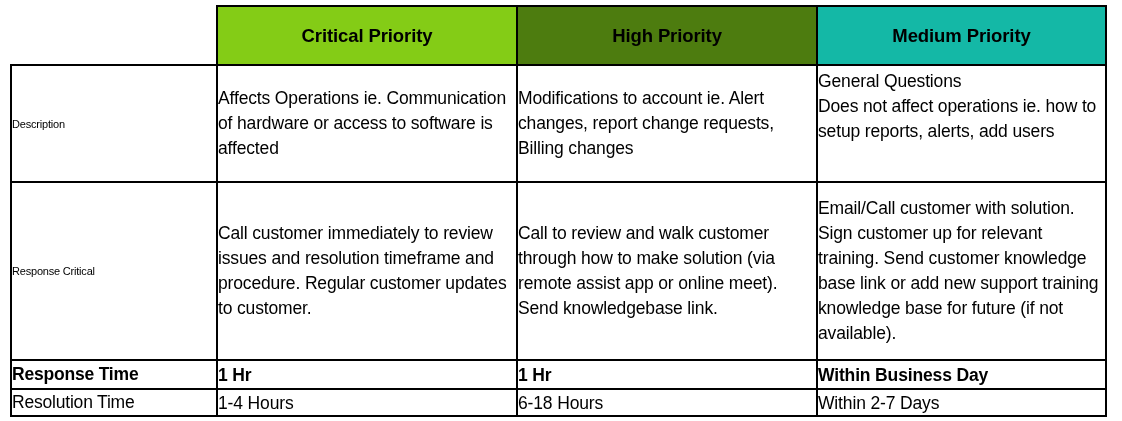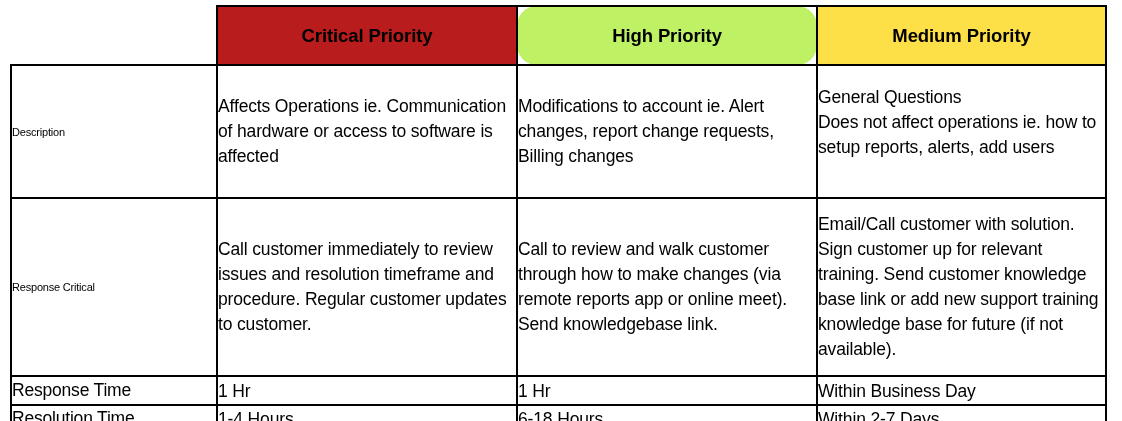--- a/index.html
+++ b/index.html
@@ -72,27 +72,27 @@
 
   
   td.body-cell {
     font-size: 17.5px;
     line-height: 25px;
     letter-spacing: -0.15px;
     padding: 0 7px 0 7px;
     vertical-align: middle;
     text-align: left;
   }
-  td.body-cell.top-align { vertical-align: top; padding-top: 19px; }
+  td.body-cell.top-align { vertical-align: top; padding-top: 3px; }
 
   
   tr.row-description td { height: 112px; }
   tr.row-strategy td    { height: 176px; margin-left: 37px; }
-  tr.row-resp-time td   { height: 27px; }
-  tr.row-reso-time td   { height: 25px; text-decoration: underline; }
+  tr.row-resp-time td   { height: 27px; font-weight: bold; }
+  tr.row-reso-time td   { height: 25px; }
 
   tr.row-resp-time td.body-cell,
   tr.row-reso-time td.body-cell {
     line-height: 22px;
     vertical-align: middle;
   }
   tr.row-resp-time td.row-label,
   tr.row-reso-time td.row-label {
     font-size: 17.5px;
   }
@@ -106,23 +106,23 @@
   <table class="sla-table">
     <colgroup>
       <col class="c-label">
       <col class="c-crit">
       <col class="c-high">
       <col class="c-med">
     </colgroup>
     <thead>
       <tr class="header-row">
         <th class="corner-cell"></th>
-        <th class="priority-head" style="background: #b91c1c; margin-left: 7px;">Critical Priority</th>
-        <th class="priority-head" style="background: #bef264; border-radius: 20px;">High Priority</th>
-        <th class="priority-head" style="background: #fde047;">Medium Priority</th>
+        <th class="priority-head" style="background: #84cc16; margin-left: 7px;">Critical Priority</th>
+        <th class="priority-head" style="background: #4d7c0f;">High Priority</th>
+        <th class="priority-head" style="background: #14b8a6;">Medium Priority</th>
       </tr>
     </thead>
     <tbody>
 
       <tr class="row-description">
         <td class="row-label">Description</td>
         <td class="body-cell">
           <span class="cell-text">Affects Operations ie. Communication of hardware or access to software is affected</span>
         </td>
         <td class="body-cell">
@@ -133,21 +133,21 @@
 Does not affect operations ie. how to setup reports, alerts, add users</span>
         </td>
       </tr>
 
       <tr class="row-strategy">
         <td class="row-label">Response Critical</td>
         <td class="body-cell">
           <span class="cell-text">Call customer immediately to review issues and resolution timeframe and procedure. Regular customer updates to customer.</span>
         </td>
         <td class="body-cell">
-          <span class="cell-text">Call to review and walk customer through how to make changes (via remote reports app or online meet). Send knowledgebase link.</span>
+          <span class="cell-text">Call to review and walk customer through how to make solution (via remote assist app or online meet). Send knowledgebase link.</span>
         </td>
         <td class="body-cell">
           <span class="cell-text">Email/Call customer with solution. Sign customer up for relevant training. Send customer knowledge base link or add new support training knowledge base for future (if not available).</span>
         </td>
       </tr>
 
       <tr class="row-resp-time">
         <td class="row-label">Response Time</td>
         <td class="body-cell">
           <span class="cell-text">1 Hr</span>

